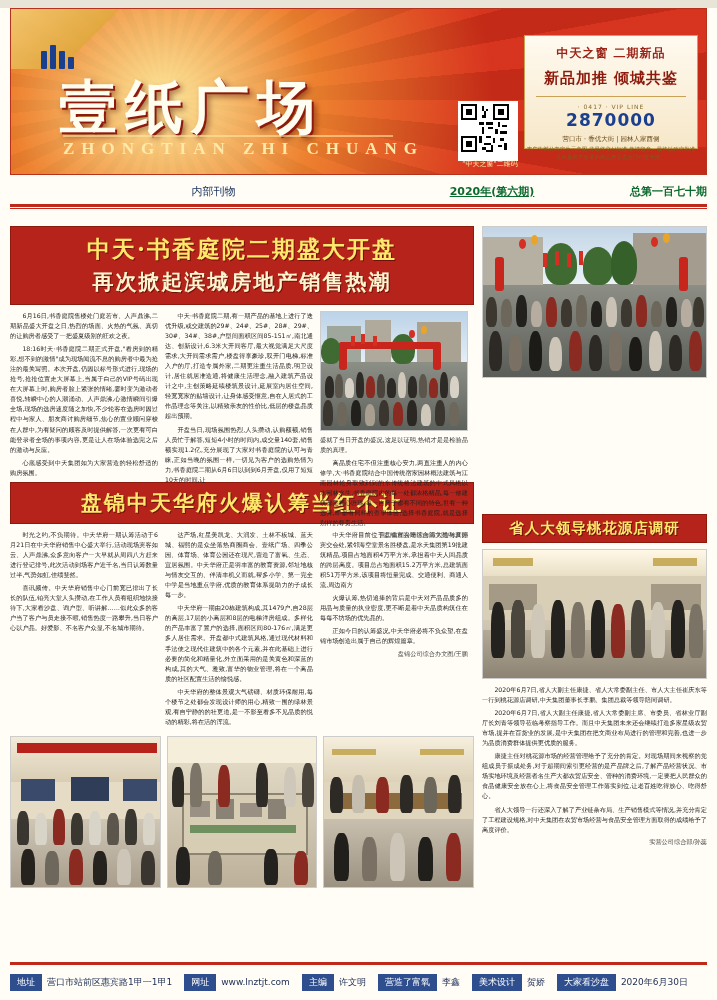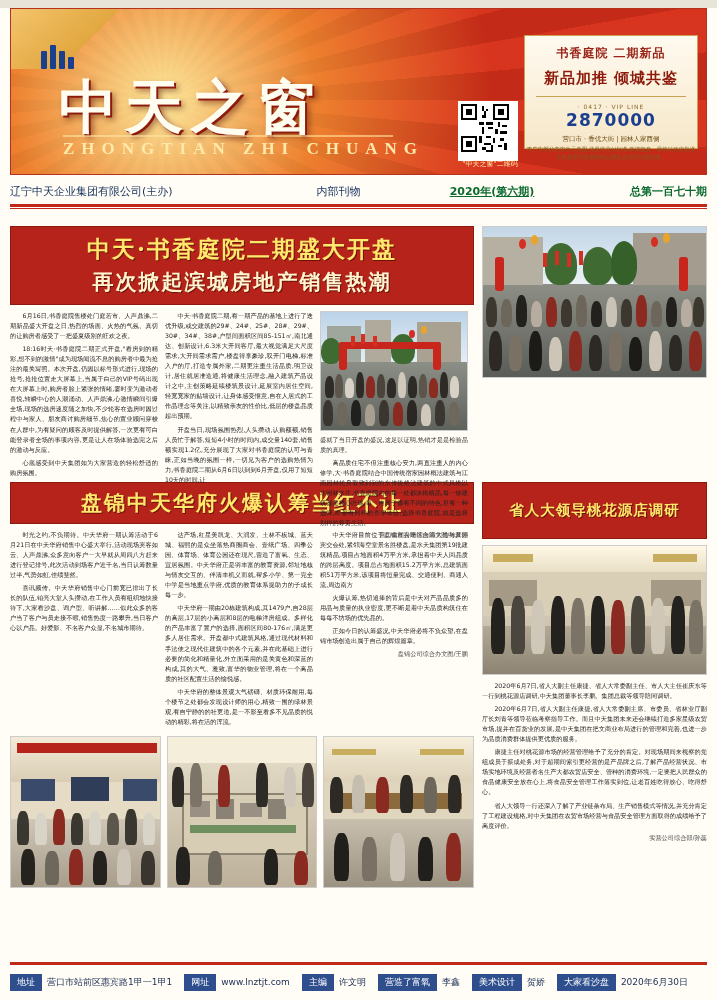--- a/index.html
+++ b/index.html
@@ -150,21 +150,21 @@
   .col-l2{width:464px;}
   .col-r2{width:225px;}
   .headline-box2{
     background:#b5231a;padding:6px 4px;text-align:center;border:1px solid #8d1a0c;
   }
   .headline-box2 .h{
     font-family:"DejaVu Serif","Liberation Serif",serif;
     font-size:21px;font-weight:bold;color:#ffe86b;letter-spacing:2px;text-shadow:1px 1px 0 #6d1008;
   }
   .headline-box3{
-    background:#b5231a;padding:18px 4px;text-align:center;border:1px solid #8d1a0c;
+    background:#b5231a;padding:4px 4px;text-align:center;border:1px solid #8d1a0c;margin-top:32px;
   }
   .headline-box3 .h{
     font-family:"DejaVu Serif","Liberation Serif",serif;
     font-size:14.5px;font-weight:bold;color:#ffe86b;letter-spacing:1px;text-shadow:1px 1px 0 #6d1008;
   }
   .photos-row{display:flex;gap:6px;margin-top:6px;}
   .photos-row .pw{flex:1;}
 
   
   .footer{
@@ -185,21 +185,21 @@
   <div class="masthead">
     <div class="mh-gold-tl"></div>
 
     <div class="mh-logo">
       <i></i>
         <i></i>
         <i></i>
         <i></i>
     </div>
 
-    <div class="mh-title">中天之窗</div>
+    <div class="mh-title">壹纸广场</div>
     <div class="mh-pinyin-rule"></div>
     <div class="mh-pinyin">ZHONGTIAN ZHI CHUANG</div>
 
     <div class="mh-qr">
       <svg width="48" height="48" viewBox="0 0 21 21" shape-rendering="crispEdges">
         <rect width="21" height="21" fill="#fff"></rect>
         <g fill="#000">
           <rect x="0" y="0" width="7" height="1"></rect>
             <rect x="0" y="6" width="7" height="1"></rect>
           <rect x="0" y="0" width="1" height="7"></rect>
@@ -236,32 +236,31 @@
           <rect x="16" y="18" width="2" height="1"></rect>
             <rect x="19" y="17" width="1" height="3"></rect>
           <rect x="9" y="19" width="2" height="1"></rect>
             <rect x="11" y="20" width="3" height="1"></rect>
         </g>
       </svg>
     </div>
     <div class="mh-qr-cap">"中天之窗"二维码</div>
 
     <div class="mh-ad">
-      <div class="l1">书香庭院  二期新品</div>
+      <div class="l1">中天之窗  二期新品</div>
       <div class="l2">新品加推  倾城共鉴</div>
       <div class="sep"></div>
       <div class="vip">· 0417 ·  VIP LINE</div>
       <div class="tel">2870000</div>
       <div class="addr">营口市 · 香优大街 | 园林人家西侧</div>
       <div class="addr2">本广告部分内容为示意图,非最终交付标准,敬请留意。最终以政府批准文件及双方签署的商品房买卖合同约定为准。</div>
     </div>
   </div>
 
   <div class="infobar">
-    <div class="sponsor">辽宁中天企业集团有限公司(主办)</div>
     <div class="mid">内部刊物</div>
     <div class="issue">2020年(第六期)</div>
     <div class="total">总第一百七十期</div>
   </div>
   <div class="rule-red"></div>
   <div class="rule-thin"></div>
 
   <div class="content">
 
     <div class="row1">

